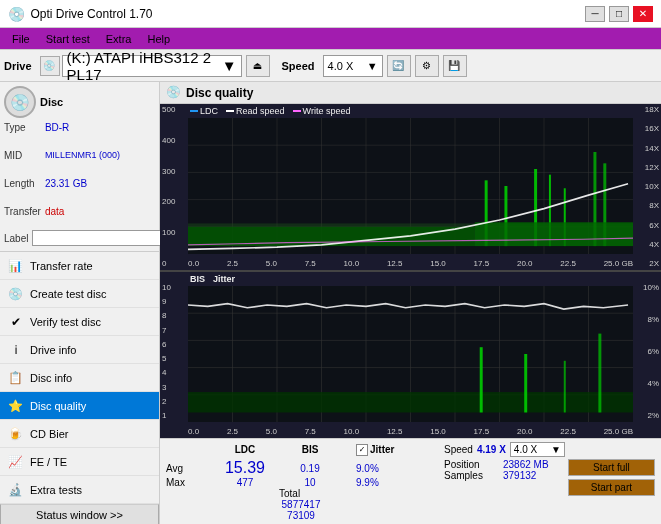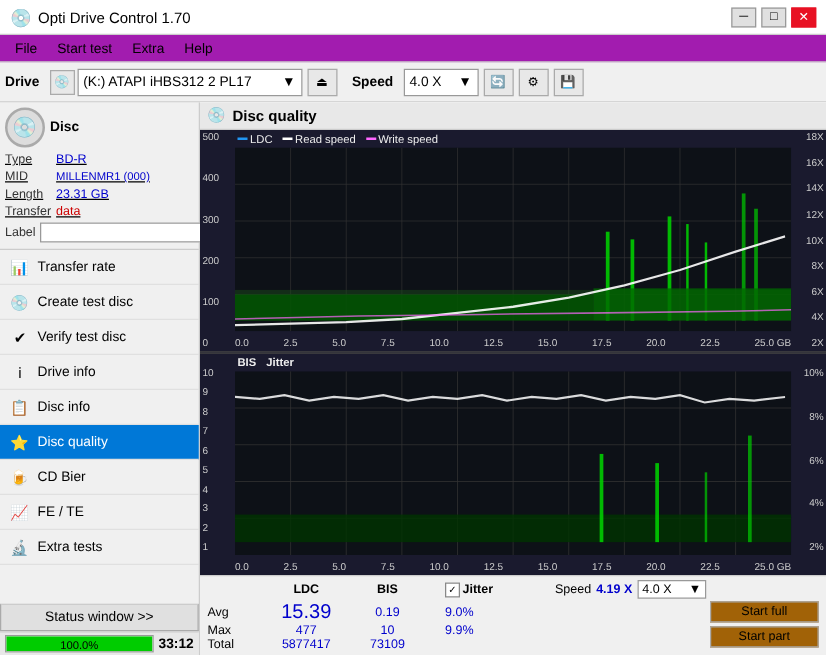--- a/index.html
+++ b/index.html
@@ -49,21 +49,21 @@
     .drive-label { font-size: 11px; font-weight: bold; margin-right: 4px; }
     .drive-select-wrapper {
       display: flex; align-items: center; gap: 2px;
     }
     .drive-icon {
       width: 20px; height: 20px; background: #e8e8e8; border: 1px solid #aaa;
       display: flex; align-items: center; justify-content: center; font-size: 10px;
     }
     .drive-dropdown {
       background: white; border: 1px solid #999; padding: 1px 4px;
-      font-size: 11px; width: 180px; height: 22px;
+      font-size: 15px; width: 180px; height: 22px;
       display: flex; align-items: center; justify-content: space-between; cursor: pointer;
     }
     .toolbar-btn {
       width: 24px; height: 22px; background: #e8e8e8; border: 1px solid #aaa;
       display: flex; align-items: center; justify-content: center; cursor: pointer; font-size: 10px;
     }
     .speed-label { font-size: 11px; font-weight: bold; margin-left: 8px; margin-right: 4px; }
     .speed-dropdown {
       background: white; border: 1px solid #999; padding: 1px 4px;
       font-size: 11px; width: 60px; height: 22px;
@@ -87,27 +87,27 @@
 
     
     .disc-section {
       padding: 4px;
       border-bottom: 1px solid #ccc;
     }
     .disc-header {
       display: flex; align-items: center; gap: 4px; margin-bottom: 4px;
     }
     .disc-info-grid {
-      display: grid; grid-template-columns: auto 1fr; gap: 3px 4px; text-decoration: underline;
+      display: grid; grid-template-columns: auto 1fr; gap: 17px 4px;
     }
     .info-label { color: #333; font-size: 10px; }
     .info-value { color: #0000cc; font-size: 10px; }
     .info-value.red { color: #cc0000; }
     .label-input-row {
-      display: flex; align-items: center; gap: 2px; margin-top: 2px;
+      display: flex; align-items: center; gap: 2px; margin-top: 12px;
     }
     .label-input {
       flex: 1; height: 16px; border: 1px solid #999; font-size: 10px; padding: 0 2px;
     }
     .label-btn {
       width: 18px; height: 18px; background: #e8e8e8; border: 1px solid #aaa;
       display: flex; align-items: center; justify-content: center; font-size: 9px; cursor: pointer;
     }
 
     
@@ -532,29 +532,39 @@
             <span style="width:16px;"></span>
             <span style="width:80px;font-size:10px;color:#0000cc;">9.0%</span>
           </div>
           <div style="display:flex;align-items:center;">
             <span style="width:44px;font-size:10px;">Max</span>
             <span style="width:70px;text-align:center;font-size:10px;color:#0000cc;">477</span>
             <span style="width:60px;text-align:center;font-size:10px;color:#0000cc;">10</span>
             <span style="width:16px;"></span>
             <span style="width:80px;font-size:10px;color:#0000cc;">9.9%</span>
           </div>
-          <div style="display:flex;align-items:center;">
+          <div style="display:flex;align-items:center;flex-direction:column;">
             <span style="width:44px;font-size:10px;">Total</span>
             <span style="width:70px;text-align:center;font-size:10px;color:#0000cc;">5877417</span>
             <span style="width:60px;text-align:center;font-size:10px;color:#0000cc;">73109</span>
             <span style="width:16px;"></span>
             <span style="width:80px;font-size:10px;color:#0000cc;"></span>
           </div>
         </div>
 
+        <div style="margin-left:4px;">
+          <div style="display:flex;gap:4px;align-items:center;font-size:10px;">
+            <span style="width:55px;">Position</span>
+            <span style="color:#0000cc;">23862 MB</span>
+          </div>
+          <div style="display:flex;gap:4px;align-items:center;font-size:10px;">
+            <span style="width:55px;">Samples</span>
+            <span style="color:#0000cc;">379132</span>
+          </div>
+        </div>
 
         <div style="display:flex;flex-direction:column;gap:3px;margin-left:auto;">
           <button class="start-btn">Start full</button>
           <button class="start-btn">Start part</button>
         </div>
       </div>
     </div>
 
   </div>
 </div>

